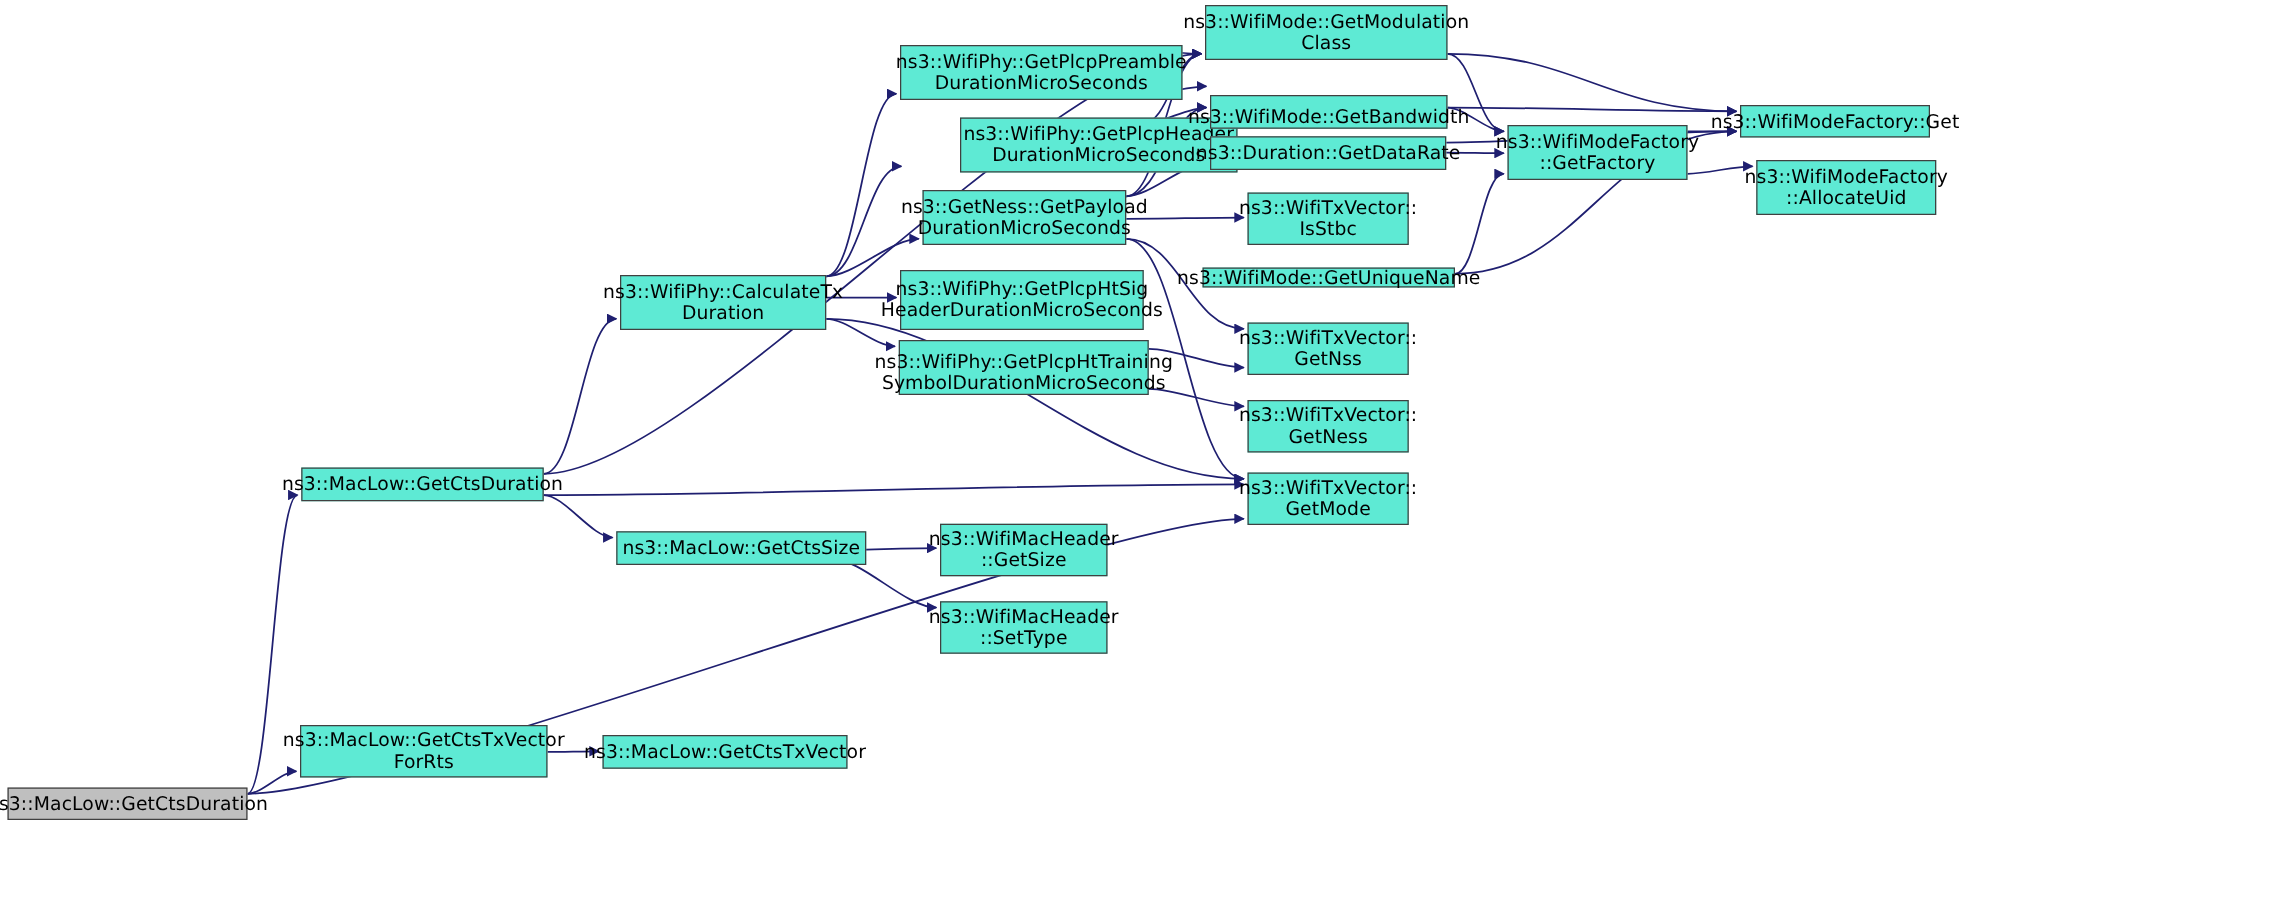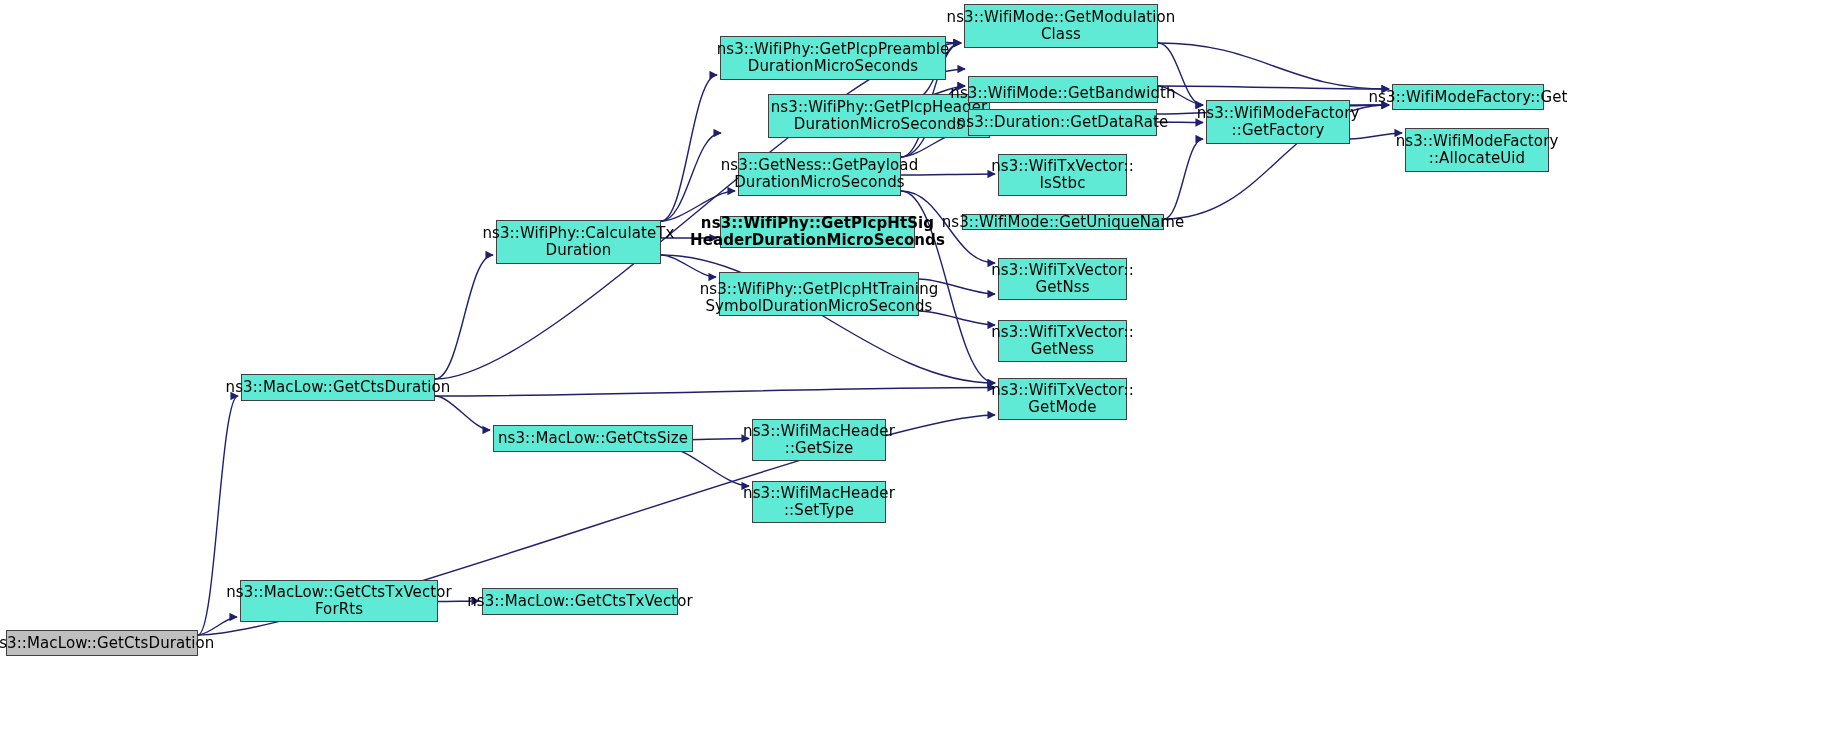--- a/index.html
+++ b/index.html
@@ -101,21 +101,21 @@
       <div class="node" style="left: 752px; top: 481px; width: 134px; height: 42px;"><span class="lbl">ns3::WifiMacHeader
 ::SetType</span></div>
       <div class="node" style="left: 496px; top: 220px; width: 165px; height: 44px;"><span class="lbl">ns3::WifiPhy::CalculateTx
 Duration</span></div>
       <div class="node" style="left: 720px; top: 36px; width: 226px; height: 44px;"><span class="lbl">ns3::WifiPhy::GetPlcpPreamble
 DurationMicroSeconds</span></div>
       <div class="node" style="left: 768px; top: 94px; width: 222px; height: 44px;"><span class="lbl">ns3::WifiPhy::GetPlcpHeader
 DurationMicroSeconds</span></div>
       <div class="node" style="left: 738px; top: 152px; width: 163px; height: 44px;"><span class="lbl">ns3::GetNess::GetPayload
 DurationMicroSeconds</span></div>
-      <div class="node" style="left: 720px; top: 216px; width: 195px; height: 32px; font-weight: bold;"><span class="lbl">ns3::WifiPhy::GetPlcpHtSig
+      <div class="node" style="left: 720px; top: 216px; width: 195px; height: 48px;"><span class="lbl">ns3::WifiPhy::GetPlcpHtSig
 HeaderDurationMicroSeconds</span></div>
       <div class="node" style="left: 719px; top: 272px; width: 200px; height: 44px; align-items: flex-end;"><span class="lbl">ns3::WifiPhy::GetPlcpHtTraining
 SymbolDurationMicroSeconds</span></div>
       <div class="node" style="left: 964px; top: 4px; width: 194px; height: 44px;"><span class="lbl">ns3::WifiMode::GetModulation
 Class</span></div>
       <div class="node" style="left: 968px; top: 76px; width: 190px; height: 27px; align-items: flex-end;"><span class="lbl">ns3::WifiMode::GetBandwidth</span></div>
       <div class="node" style="left: 968px; top: 109px; width: 189px; height: 27px;"><span class="lbl">ns3::Duration::GetDataRate</span></div>
       <div class="node" style="left: 998px; top: 154px; width: 129px; height: 42px;"><span class="lbl">ns3::WifiTxVector::
 IsStbc</span></div>
       <div class="node" style="left: 962px; top: 214px; width: 202px; height: 16px;"><span class="lbl">ns3::WifiMode::GetUniqueName</span></div>

